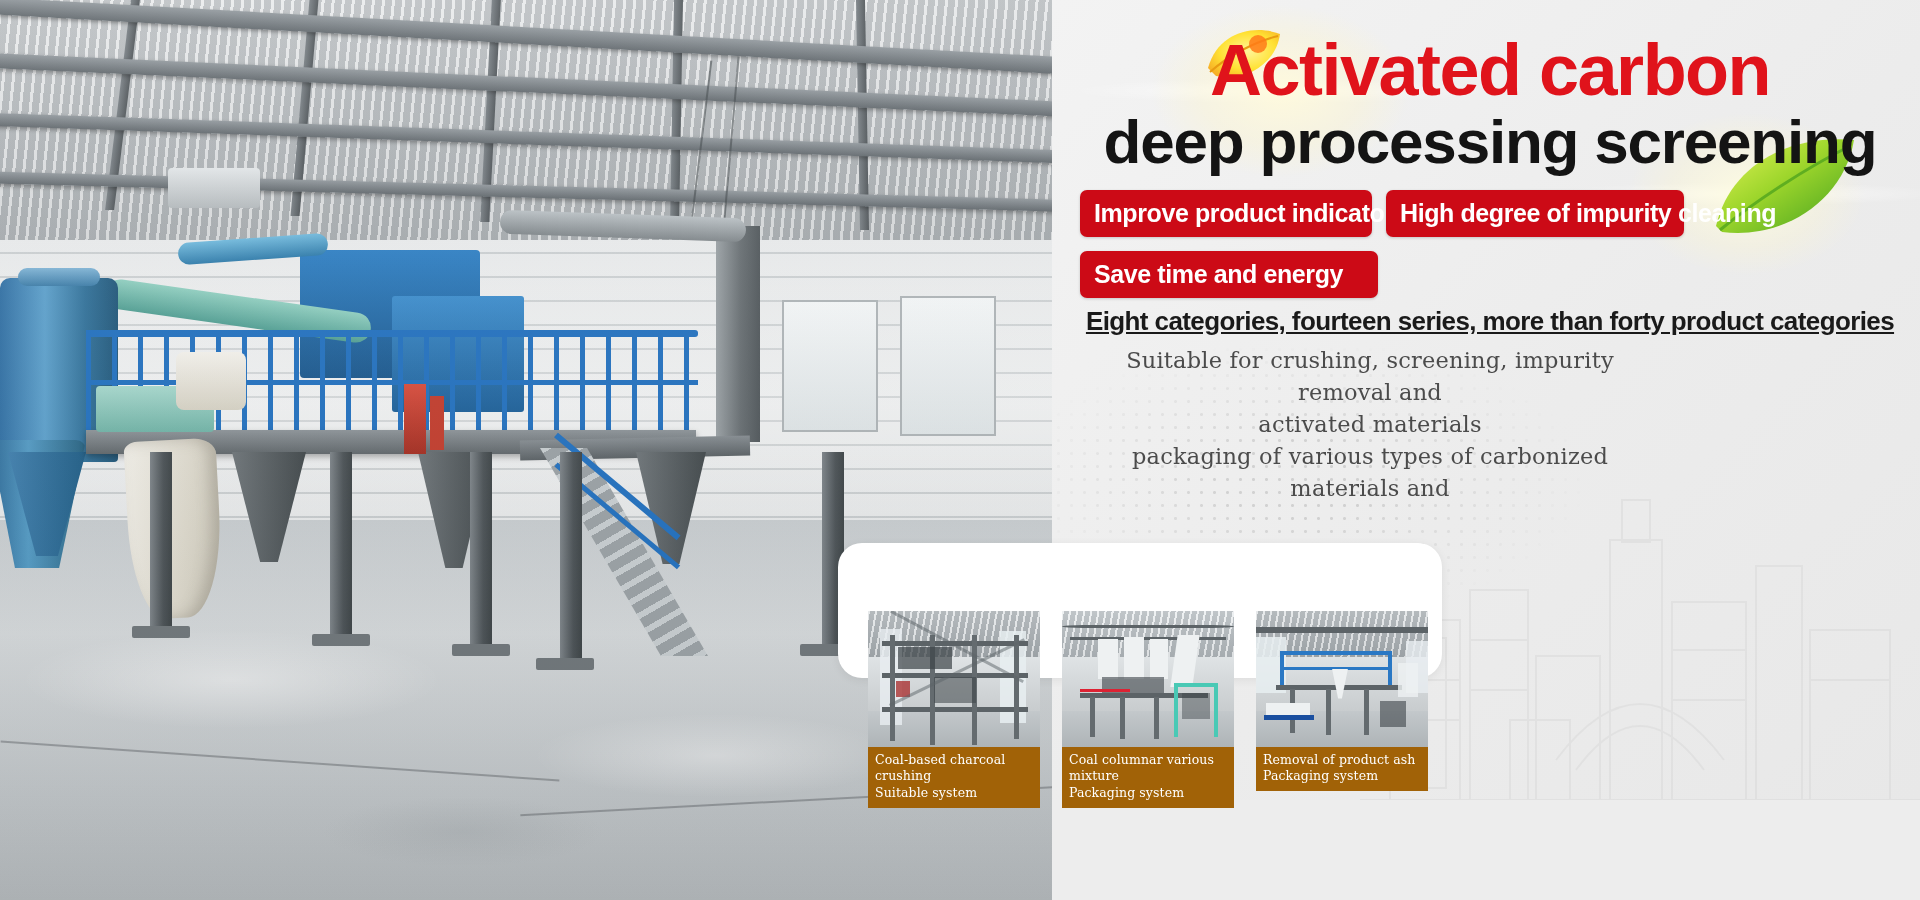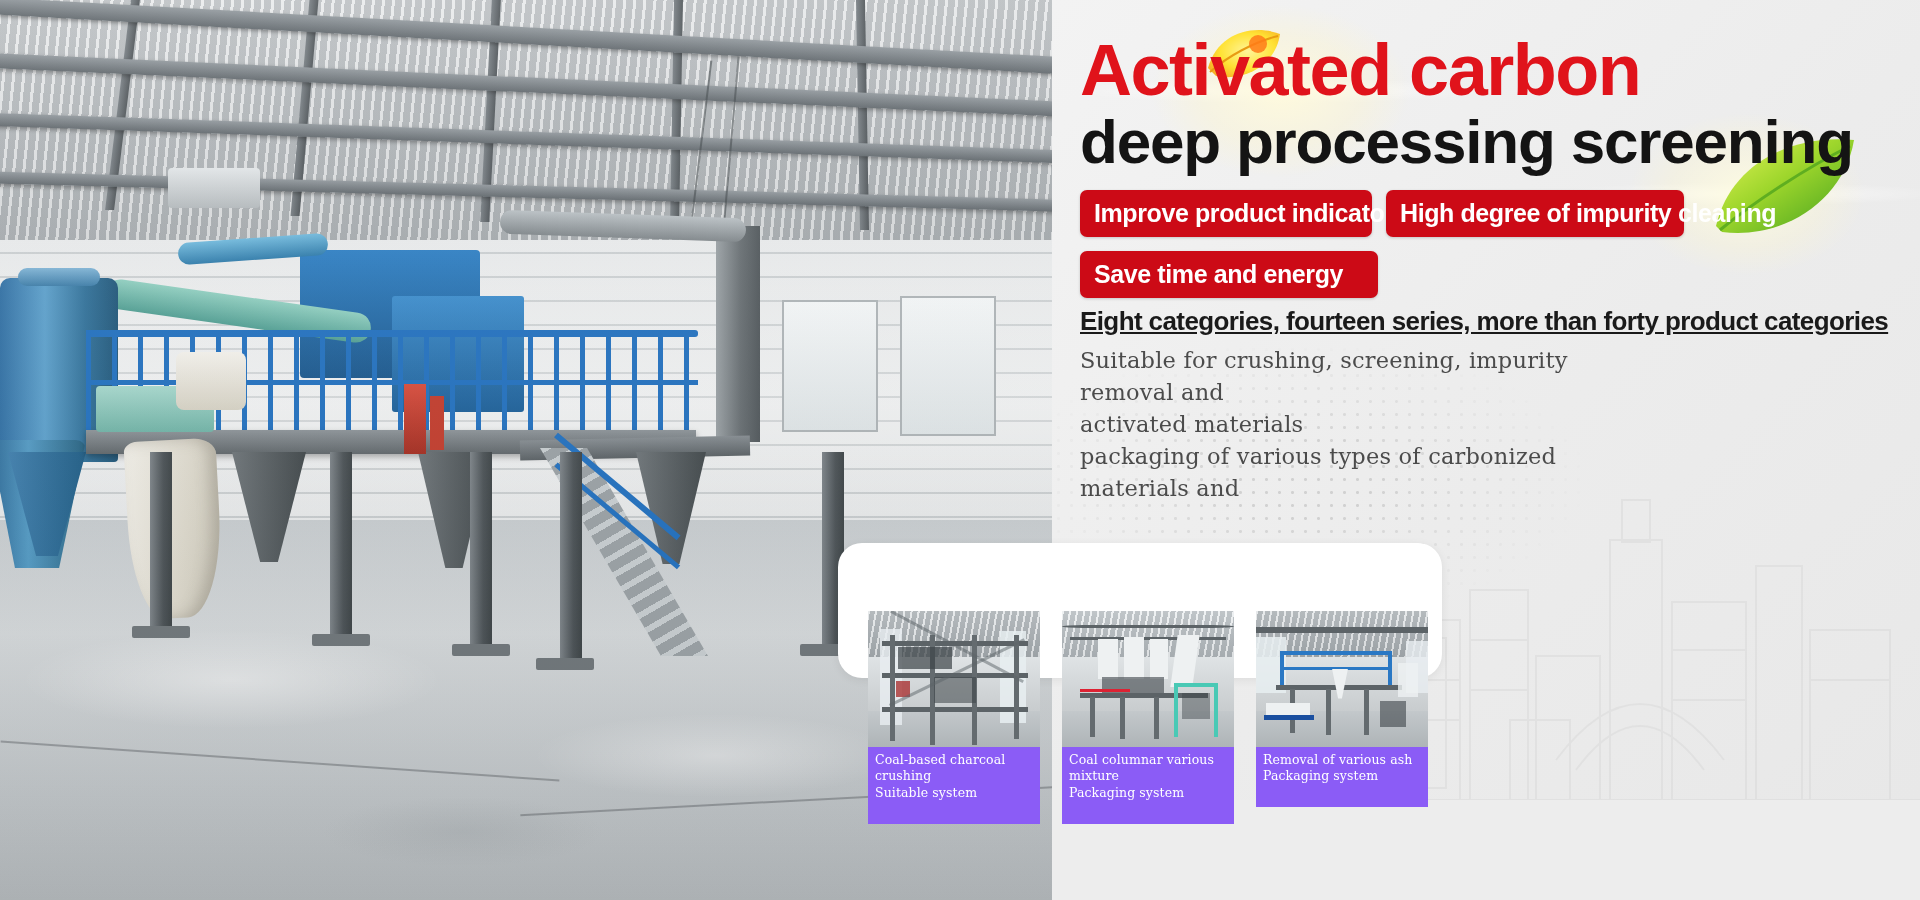--- a/index.html
+++ b/index.html
@@ -232,20 +232,21 @@
   .photo-left::after {
     content:""; position:absolute; inset:0; pointer-events:none;
     background:linear-gradient(180deg, rgba(255,255,255,.10), rgba(0,0,0,.05));
   }
 
   
   .panel-right {
     position:absolute; left:1052px; top:0; width:868px; height:800px;
     background:linear-gradient(135deg,#f3f3f3 0%,#ececec 55%,#e8e8e8 100%);
     overflow:hidden;
+    text-align:center;
   }
   
   .dots {
     position:absolute; left:0; top:330px; width:620px; height:300px;
     background-image:radial-gradient(circle, rgba(150,150,150,.38) 1.3px, transparent 1.6px);
     background-size:13px 13px;
     -webkit-mask-image:radial-gradient(ellipse 60% 60% at 40% 50%, #000 20%, transparent 78%);
     mask-image:radial-gradient(ellipse 60% 60% at 40% 50%, #000 20%, transparent 78%);
     opacity:.85;
   }
@@ -335,23 +336,23 @@
   }
 
   .thumb {
     position:relative; width:172px; height:0; flex:0 0 auto;
   }
   .thumb-img {
     width:100%; height:136px; background:#9aa0a4; overflow:hidden;
     position:relative;
   }
   .thumb-cap {
-    background:#8b5cf6; color:#fff;
+    background:#a16207; color:#fff;
     font-family:"DejaVu Serif", serif;
-    font-size:12.5px; line-height:1.34; padding:5px 7px 22px;
+    font-size:12.5px; line-height:1.34; padding:5px 7px 6px;
     letter-spacing:.1px;
   }
 
   
   .scene { position:absolute; inset:0; }
   .s-roof  { position:absolute; left:0; top:0; width:100%; height:34%;
              background:linear-gradient(180deg,#cfd4d7,#aab0b4); }
   .s-roof::before { content:""; position:absolute; inset:0;
              background:repeating-linear-gradient(100deg, rgba(255,255,255,.5) 0 2px, rgba(120,126,130,.3) 2px 7px); }
   .s-floor { position:absolute; left:0; bottom:0; width:100%; height:26%;
@@ -592,19 +593,19 @@
           <div class="s-post" style="left:70px;top:78px;height:46px"></div>
           <div class="s-post" style="left:108px;top:78px;height:46px"></div>
           <div class="s-white" style="left:76px;top:58px;width:16px;height:30px;clip-path:polygon(0 0,100% 0,62% 100%,38% 100%)"></div>
           <div class="s-white" style="left:10px;top:92px;width:44px;height:16px"></div>
           <div class="s-dark" style="left:8px;top:104px;width:50px;height:5px;background:#1a4fa0"></div>
           <div class="s-dark" style="left:124px;top:90px;width:26px;height:26px;opacity:.6"></div>
           <div class="s-white" style="left:142px;top:52px;width:20px;height:34px;opacity:.8"></div>
         </div>
       </div>
       <div class="thumb-cap">
-        <div>Removal of various ash</div>
+        <div>Removal of product ash</div>
         <div>Packaging system</div>
       </div>
     </div>
 
   </div>
 </div>
 
 </body></html>

